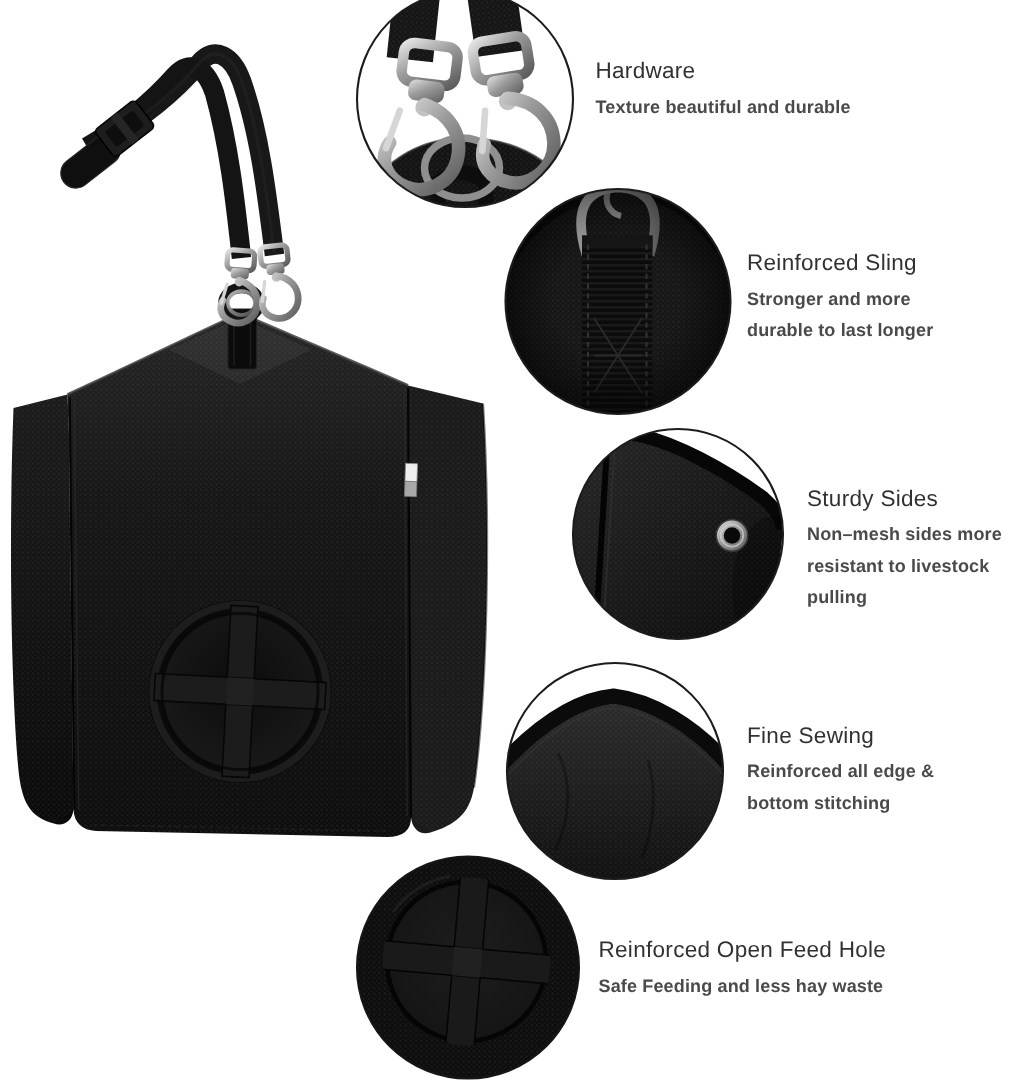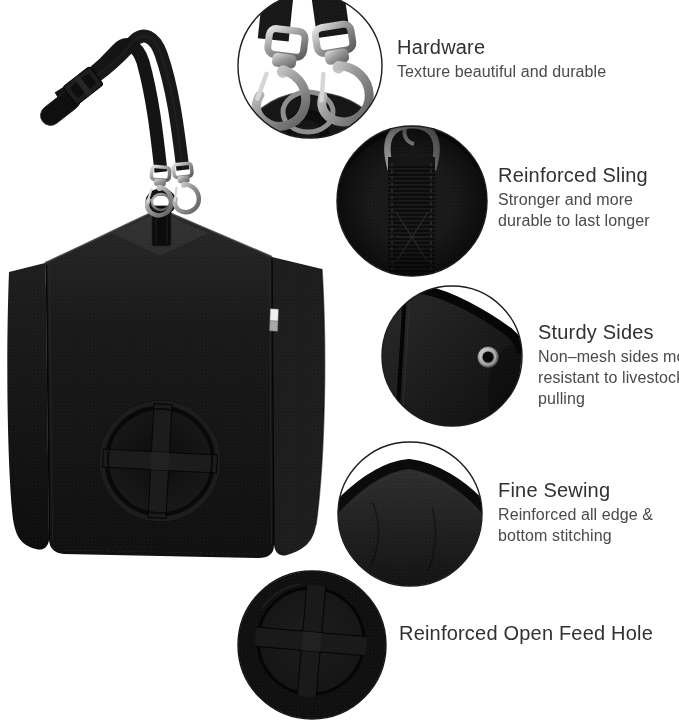--- a/index.html
+++ b/index.html
@@ -4,25 +4,25 @@
 <style>
   html,body{margin:0;padding:0;background:#fff;}
   .stage{
     position:relative;width:679px;height:721px;overflow:hidden;
     background:var(--background,#ffffff);
     font-family:"Liberation Sans",sans-serif;
   }
   .art{position:absolute;left:0;top:0;}
   .feature{position:absolute;}
   .feature h3{
-    margin:0;font-size:20px;line-height:23px;font-weight:400;
+    margin:0;font-size:15px;line-height:23px;font-weight:400;
     color:var(--heading-text,#333);letter-spacing:.2px;
   }
   .feature p{
-    margin:2px 0 0;font-size:16px;line-height:21px;font-weight:400;
+    margin:2px 0 0;font-size:12px;line-height:21px;font-weight:700;
     color:var(--body-text,#4a4a4a);white-space:pre-line;letter-spacing:.1px;
   }
   .f1{left:397px;top:36px;width:250px;}
   .f2{left:498px;top:164px;width:200px;}
   .f3{left:538px;top:321px;width:170px;}
   .f4{left:498px;top:479px;width:200px;}
   .f5{left:399px;top:622px;width:275px;}
 </style>
 </head>
 <body>
@@ -270,15 +270,16 @@
 resistant to livestock
 pulling</p>
   </div>
   <div class="feature f4">
     <h3>Fine Sewing</h3>
     <p>Reinforced all edge &amp;
 bottom stitching</p>
   </div>
   <div class="feature f5">
     <h3>Reinforced Open Feed Hole</h3>
+    <p>Safe Feeding and less hay waste</p>
   </div>
 
 </div>
 
 </body></html>

